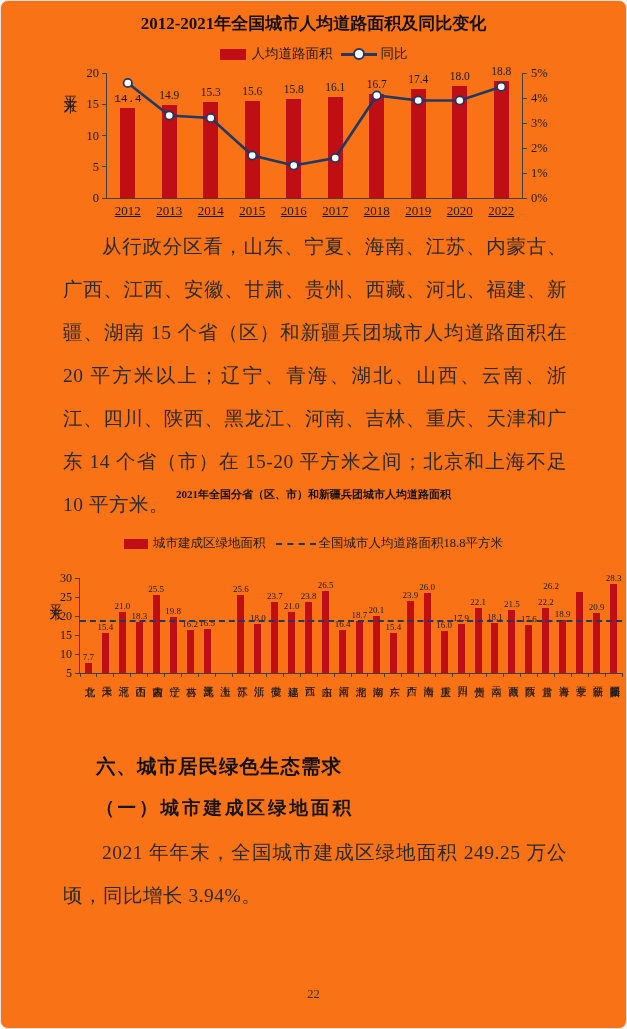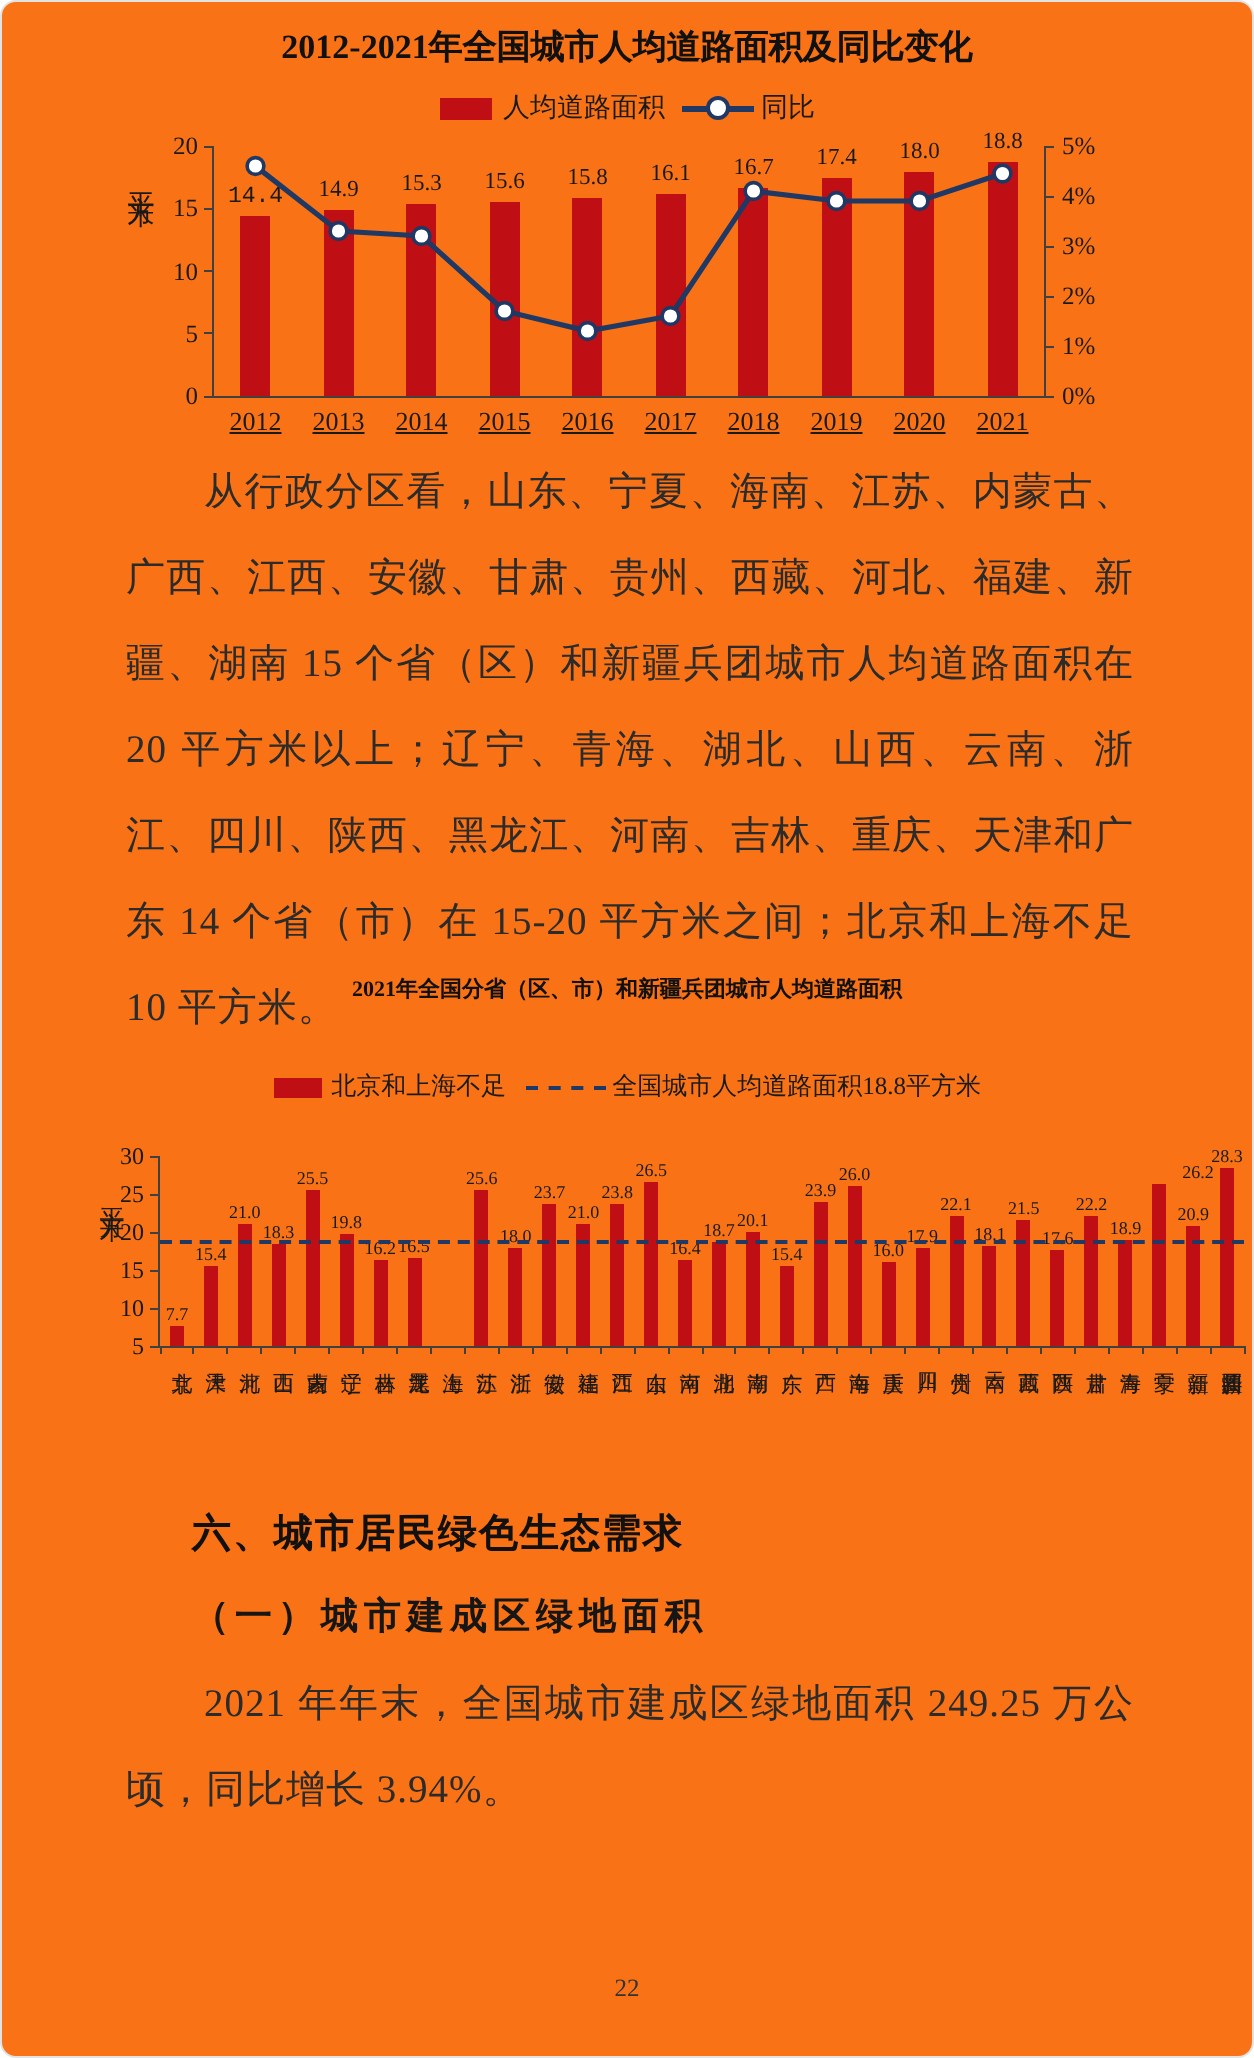--- a/index.html
+++ b/index.html
@@ -129,21 +129,21 @@
         <div class="vlabel" style="left: 372.25px; width: 44px; top: -8.5px;">18.8</div>
         <div class="xlab" style="left: -1.25px;">2012</div>
         <div class="xlab" style="left: 40.25px;">2013</div>
         <div class="xlab" style="left: 81.75px;">2014</div>
         <div class="xlab" style="left: 123.25px;">2015</div>
         <div class="xlab" style="left: 164.75px;">2016</div>
         <div class="xlab" style="left: 206.25px;">2017</div>
         <div class="xlab" style="left: 247.75px;">2018</div>
         <div class="xlab" style="left: 289.25px;">2019</div>
         <div class="xlab" style="left: 330.75px;">2020</div>
-        <div class="xlab" style="left: 372.25px;">2021</div>
+        <div class="xlab" style="left: 372.25px;">2022</div>
         <svg width="415" height="125" style="position: absolute; left: 0px; top: 0px; overflow: visible;">
           <polyline points="20.75,10.000000000000014 62.25,42.500000000000014 103.75,45 145.25,82.5 186.75,92.5 228.25,85 269.75,22.5 311.25,27.5 352.75,27.5 394.25,13.75" fill="none" stroke="#1f3864" stroke-width="2.6"></polyline>
           <circle cx="20.75" cy="10.000000000000014" r="4.2" fill="#fff" stroke="#1f3864" stroke-width="1.8"></circle>
           <circle cx="62.25" cy="42.500000000000014" r="4.2" fill="#fff" stroke="#1f3864" stroke-width="1.8"></circle>
           <circle cx="103.75" cy="45" r="4.2" fill="#fff" stroke="#1f3864" stroke-width="1.8"></circle>
           <circle cx="145.25" cy="82.5" r="4.2" fill="#fff" stroke="#1f3864" stroke-width="1.8"></circle>
           <circle cx="186.75" cy="92.5" r="4.2" fill="#fff" stroke="#1f3864" stroke-width="1.8"></circle>
           <circle cx="228.25" cy="85" r="4.2" fill="#fff" stroke="#1f3864" stroke-width="1.8"></circle>
           <circle cx="269.75" cy="22.5" r="4.2" fill="#fff" stroke="#1f3864" stroke-width="1.8"></circle>
           <circle cx="311.25" cy="27.5" r="4.2" fill="#fff" stroke="#1f3864" stroke-width="1.8"></circle>
@@ -152,21 +152,21 @@
         </svg>
       </div>
   </section>
 
   <p class="para p1">从行政分区看，山东、宁夏、海南、江苏、内蒙古、广西、江西、安徽、甘肃、贵州、西藏、河北、福建、新疆、湖南 15 个省（区）和新疆兵团城市人均道路面积在 20 平方米以上；辽宁、青海、湖北、山西、云南、浙江、四川、陕西、黑龙江、河南、吉林、重庆、天津和广东 14 个省（市）在 15-20 平方米之间；北京和上海不足 10 平方米。</p>
 
   <section>
     <div class="chart-title c2-title">2021年全国分省（区、市）和新疆兵团城市人均道路面积</div>
     <div class="legend c2-legend">
       <span class="sw-bar"></span>
-      <span>北京和上海不足</span>
+      <span>城市建成区绿地面积</span>
       <span class="lg-dash"></span>
       <span>全国城市人均道路面积18.8平方米</span>
     </div>
     <div class="axis-label-v c2-ylab">平方米</div>
     <div class="plot" id="plot2">
         <div class="tick-label tl-left" style="left: -30px; width: 22px; top: 89px;">5</div>
         <div class="tickmark" style="left: -5px; top: 94.5px; width: 5px; height: 1px;"></div>
         <div class="tick-label tl-left" style="left: -30px; width: 22px; top: 70px;">10</div>
         <div class="tickmark" style="left: -5px; top: 75.5px; width: 5px; height: 1px;"></div>
         <div class="tick-label tl-left" style="left: -30px; width: 22px; top: 51px;">15</div>
@@ -227,21 +227,21 @@
         <div class="vlabel" style="left: 400.969px; width: 28px; top: 34.22px;">18.1</div>
         <div class="bar" style="left: 428.406px; width: 7px; height: 62.7px;"></div>
         <div class="vlabel" style="left: 417.906px; width: 28px; top: 21.3px;">21.5</div>
         <div class="bar" style="left: 445.344px; width: 7px; height: 47.88px;"></div>
         <div class="vlabel" style="left: 434.844px; width: 28px; top: 36.12px;">17.6</div>
         <div class="bar" style="left: 462.281px; width: 7px; height: 65.36px;"></div>
         <div class="vlabel" style="left: 451.781px; width: 28px; top: 18.64px;">22.2</div>
         <div class="bar" style="left: 479.219px; width: 7px; height: 52.82px;"></div>
         <div class="vlabel" style="left: 468.719px; width: 28px; top: 31.18px;">18.9</div>
         <div class="bar" style="left: 496.156px; width: 7px; height: 80.56px;"></div>
-        <div class="vlabel" style="left: 505px; width: 28px; top: 3.44px; text-align: center;">26.2</div>
+        <div class="vlabel" style="left: 457px; width: 28px; top: 3.44px; text-align: center;">26.2</div>
         <div class="bar" style="left: 513.094px; width: 7px; height: 60.42px;"></div>
         <div class="vlabel" style="left: 502.594px; width: 28px; top: 23.58px;">20.9</div>
         <div class="bar" style="left: 530.031px; width: 7px; height: 88.54px;"></div>
         <div class="vlabel" style="left: 519.531px; width: 28px; top: -4.54px;">28.3</div>
         <div class="refline" style="top: 41.56px; width: 542px;"></div>
         <div class="xlab vert" style="left: 1.46875px;">北京</div>
         <div class="tickmark" style="left: -0.5px; top: 95px; width: 1px; height: 4px;"></div>
         <div class="xlab vert" style="left: 18.4062px;">天津</div>
         <div class="tickmark" style="left: 16.4375px; top: 95px; width: 1px; height: 4px;"></div>
         <div class="xlab vert" style="left: 35.3438px;">河北</div>

